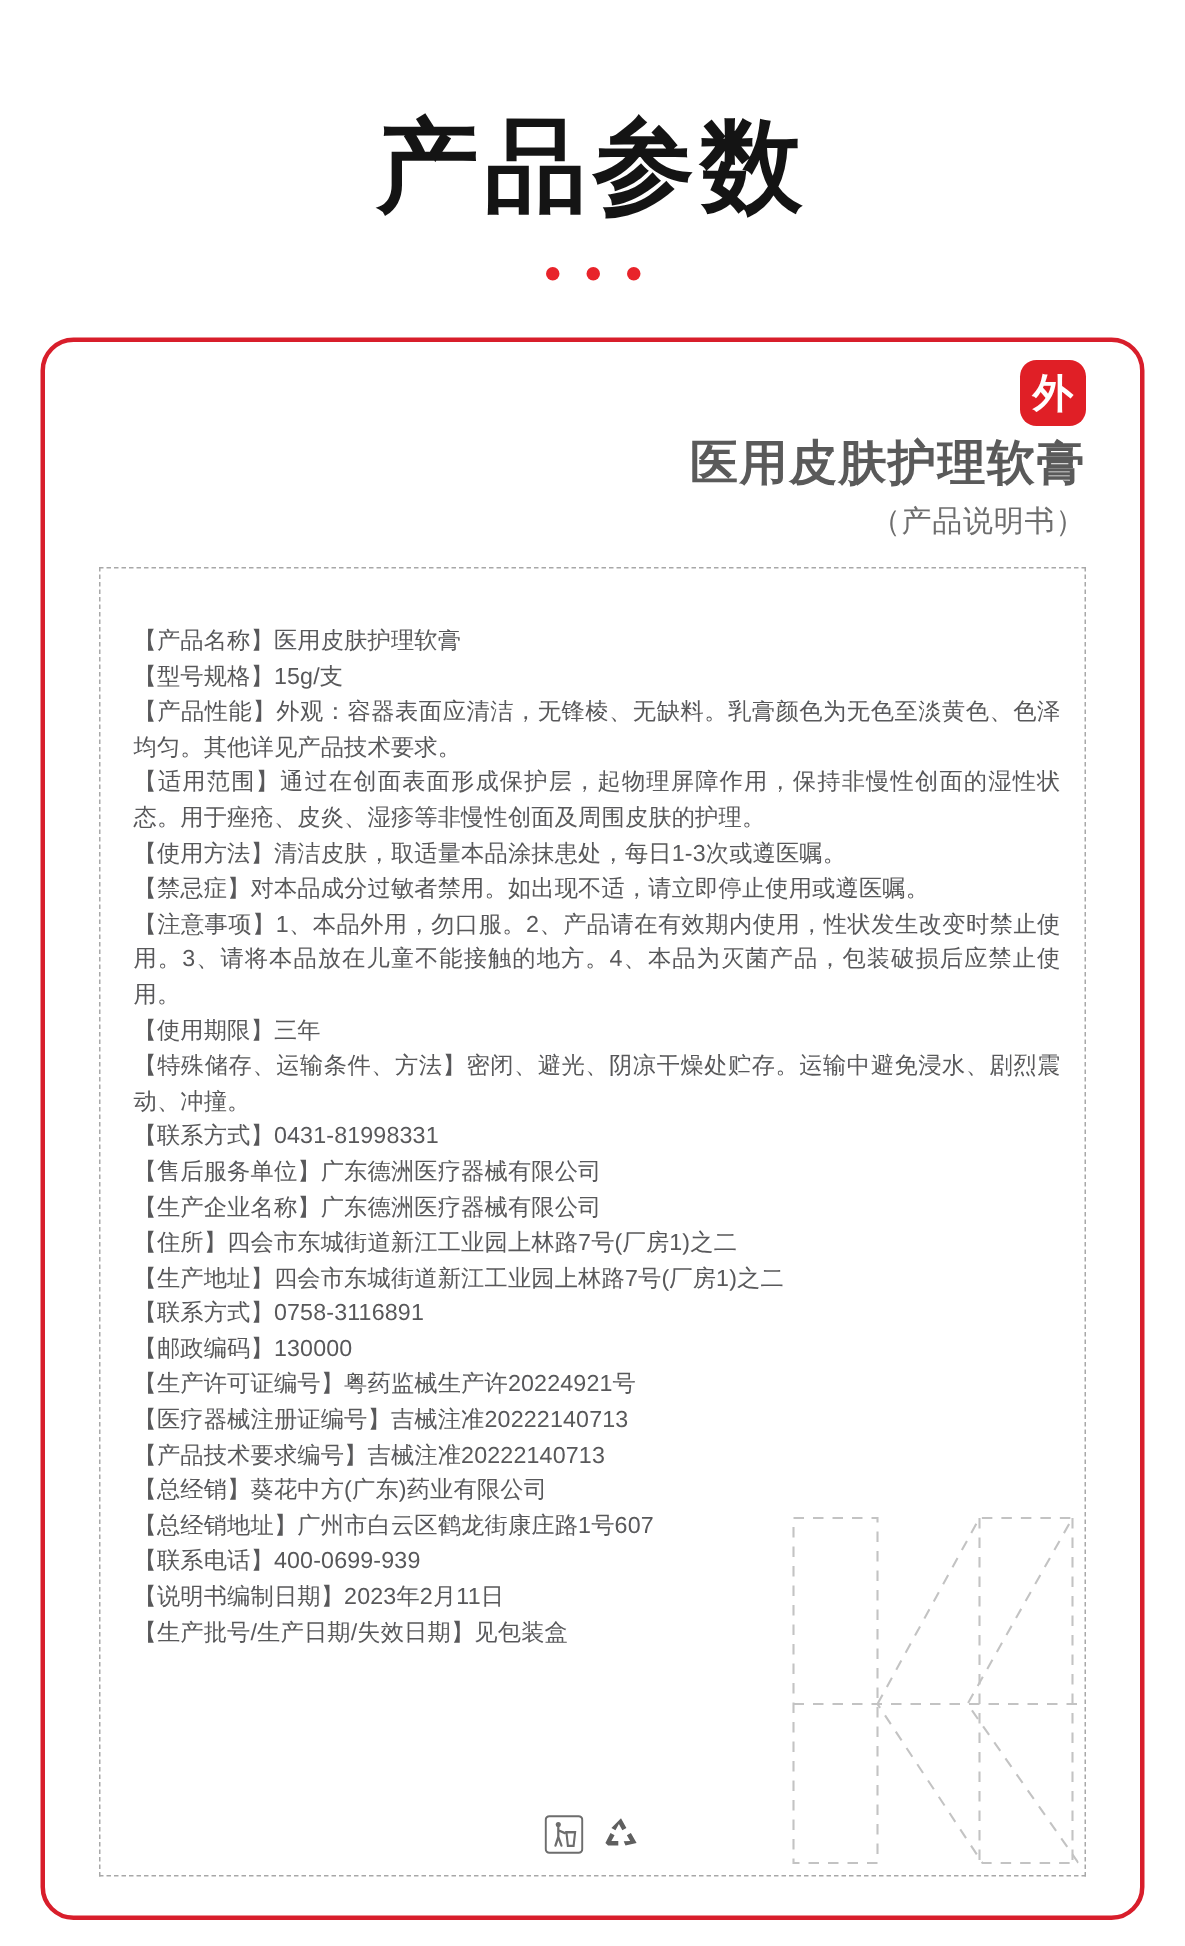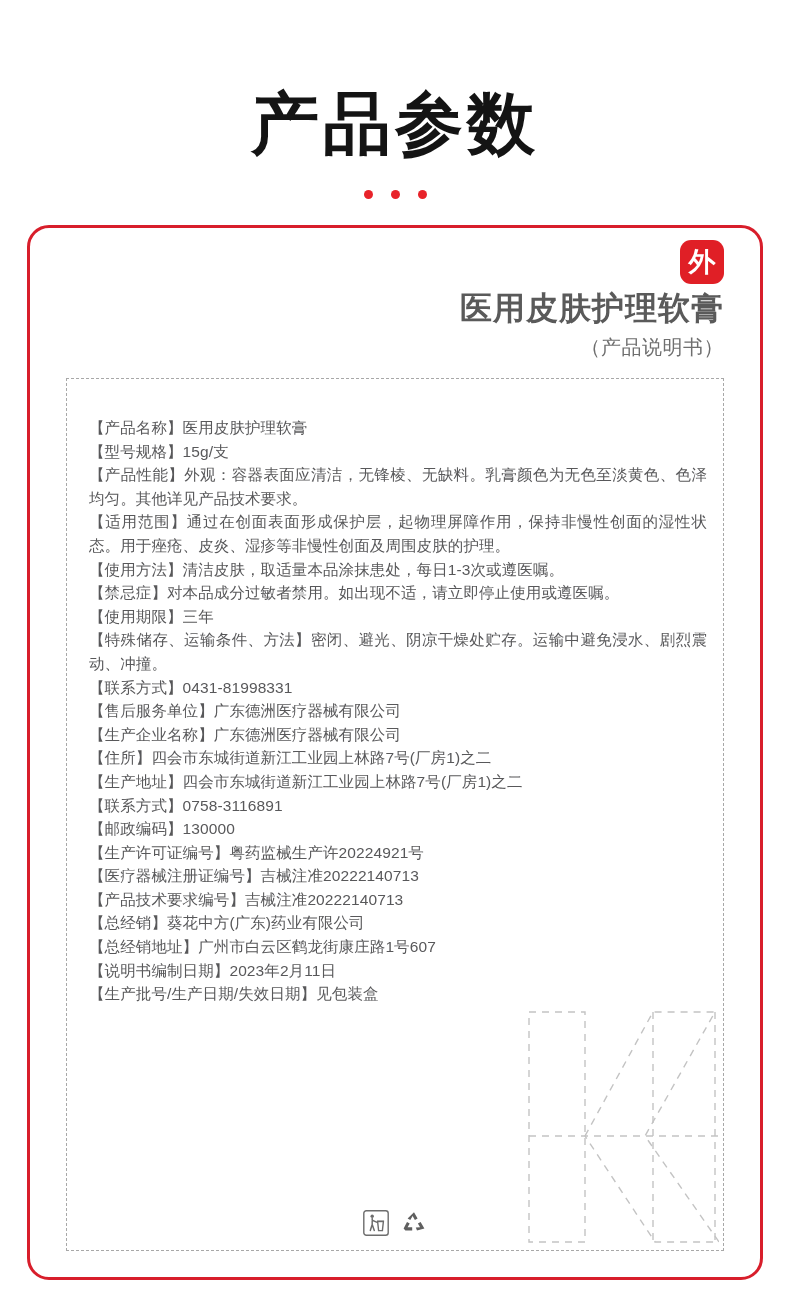--- a/index.html
+++ b/index.html
@@ -13,21 +13,20 @@
     font-family: "Liberation Sans", "DejaVu Sans", sans-serif;
     -webkit-font-smoothing: antialiased;
     position: relative;
     overflow: hidden;
   }
 
   
   .page-heading {
     text-align: center;
     padding-top: 78px;
-    margin-top: 12px;
   }
   .page-heading .title {
     font-size: 68px;
     font-weight: 900;
     color: #141414;
     letter-spacing: 4px;
     line-height: 1;
     font-family: "DejaVu Sans", "Liberation Sans", sans-serif;
   }
   .dots {
@@ -212,36 +211,38 @@
     </svg>
 
     <div class="spec-body">
 
       <div class="spec-line"><span class="lbl">【产品名称】</span><span>医用皮肤护理软膏</span></div>
       <div class="spec-line"><span class="lbl">【型号规格】</span><span>15g/支</span></div>
       <div class="spec-line"><span class="lbl">【产品性能】</span><span>外观：容器表面应清洁，无锋棱、无缺料。乳膏颜色为无色至淡黄色、色泽均匀。其他详见产品技术要求。</span></div>
       <div class="spec-line"><span class="lbl">【适用范围】</span><span>通过在创面表面形成保护层，起物理屏障作用，保持非慢性创面的湿性状态。用于痤疮、皮炎、湿疹等非慢性创面及周围皮肤的护理。</span></div>
       <div class="spec-line"><span class="lbl">【使用方法】</span><span>清洁皮肤，取适量本品涂抹患处，每日1-3次或遵医嘱。</span></div>
       <div class="spec-line"><span class="lbl">【禁忌症】</span><span>对本品成分过敏者禁用。如出现不适，请立即停止使用或遵医嘱。</span></div>
+      <div class="spec-line"><span class="lbl">【注意事项】</span><span>1、本品外用，勿口服。2、产品请在有效期内使用，性状发生改变时禁止使用。3、请将本品放在儿童不能接触的地方。4、本品为灭菌产品，包装破损后应禁止使用。</span></div>
       <div class="spec-line"><span class="lbl">【使用期限】</span><span>三年</span></div>
       <div class="spec-line"><span class="lbl">【特殊储存、运输条件、方法】</span><span>密闭、避光、阴凉干燥处贮存。运输中避免浸水、剧烈震动、冲撞。</span></div>
 
 
       <div class="spec-line"><span class="lbl">【联系方式】</span><span>0431-81998331</span></div>
       <div class="spec-line"><span class="lbl">【售后服务单位】</span><span>广东德洲医疗器械有限公司</span></div>
       <div class="spec-line"><span class="lbl">【生产企业名称】</span><span>广东德洲医疗器械有限公司</span></div>
       <div class="spec-line"><span class="lbl">【住所】</span><span>四会市东城街道新江工业园上林路7号(厂房1)之二</span></div>
       <div class="spec-line"><span class="lbl">【生产地址】</span><span>四会市东城街道新江工业园上林路7号(厂房1)之二</span></div>
       <div class="spec-line"><span class="lbl">【联系方式】</span><span>0758-3116891</span></div>
       <div class="spec-line"><span class="lbl">【邮政编码】</span><span>130000</span></div>
       <div class="spec-line"><span class="lbl">【生产许可证编号】</span><span>粤药监械生产许20224921号</span></div>
       <div class="spec-line"><span class="lbl">【医疗器械注册证编号】</span><span>吉械注准20222140713</span></div>
       <div class="spec-line"><span class="lbl">【产品技术要求编号】</span><span>吉械注准20222140713</span></div>
       <div class="spec-line"><span class="lbl">【总经销】</span><span>葵花中方(广东)药业有限公司</span></div>
       <div class="spec-line"><span class="lbl">【总经销地址】</span><span>广州市白云区鹤龙街康庄路1号607</span></div>
+      <div class="spec-line"><span class="lbl">【联系电话】</span><span>400-0699-939</span></div>
       <div class="spec-line"><span class="lbl">【说明书编制日期】</span><span>2023年2月11日</span></div>
       <div class="spec-line"><span class="lbl">【生产批号/生产日期/失效日期】</span><span>见包装盒</span></div>
 
     </div>
 
     <div class="bottom-icons">
       <svg class="icon-bin" width="26" height="26" viewBox="0 0 26 26" aria-hidden="true">
         <rect x="0.8" y="0.8" width="24.4" height="24.4" rx="2.5" fill="none" stroke="#6d6d6d" stroke-width="1.4"></rect>
         <circle cx="9.2" cy="6.3" r="1.7" fill="#6d6d6d"></circle>
         <path d="M9.2 8.4 L9.2 14.6 M9.2 14.6 L7.3 20.4 M9.2 14.6 L11.3 20.4 M9.2 10.2 L13.6 12.1" stroke="#6d6d6d" stroke-width="1.5" fill="none" stroke-linecap="round"></path>

